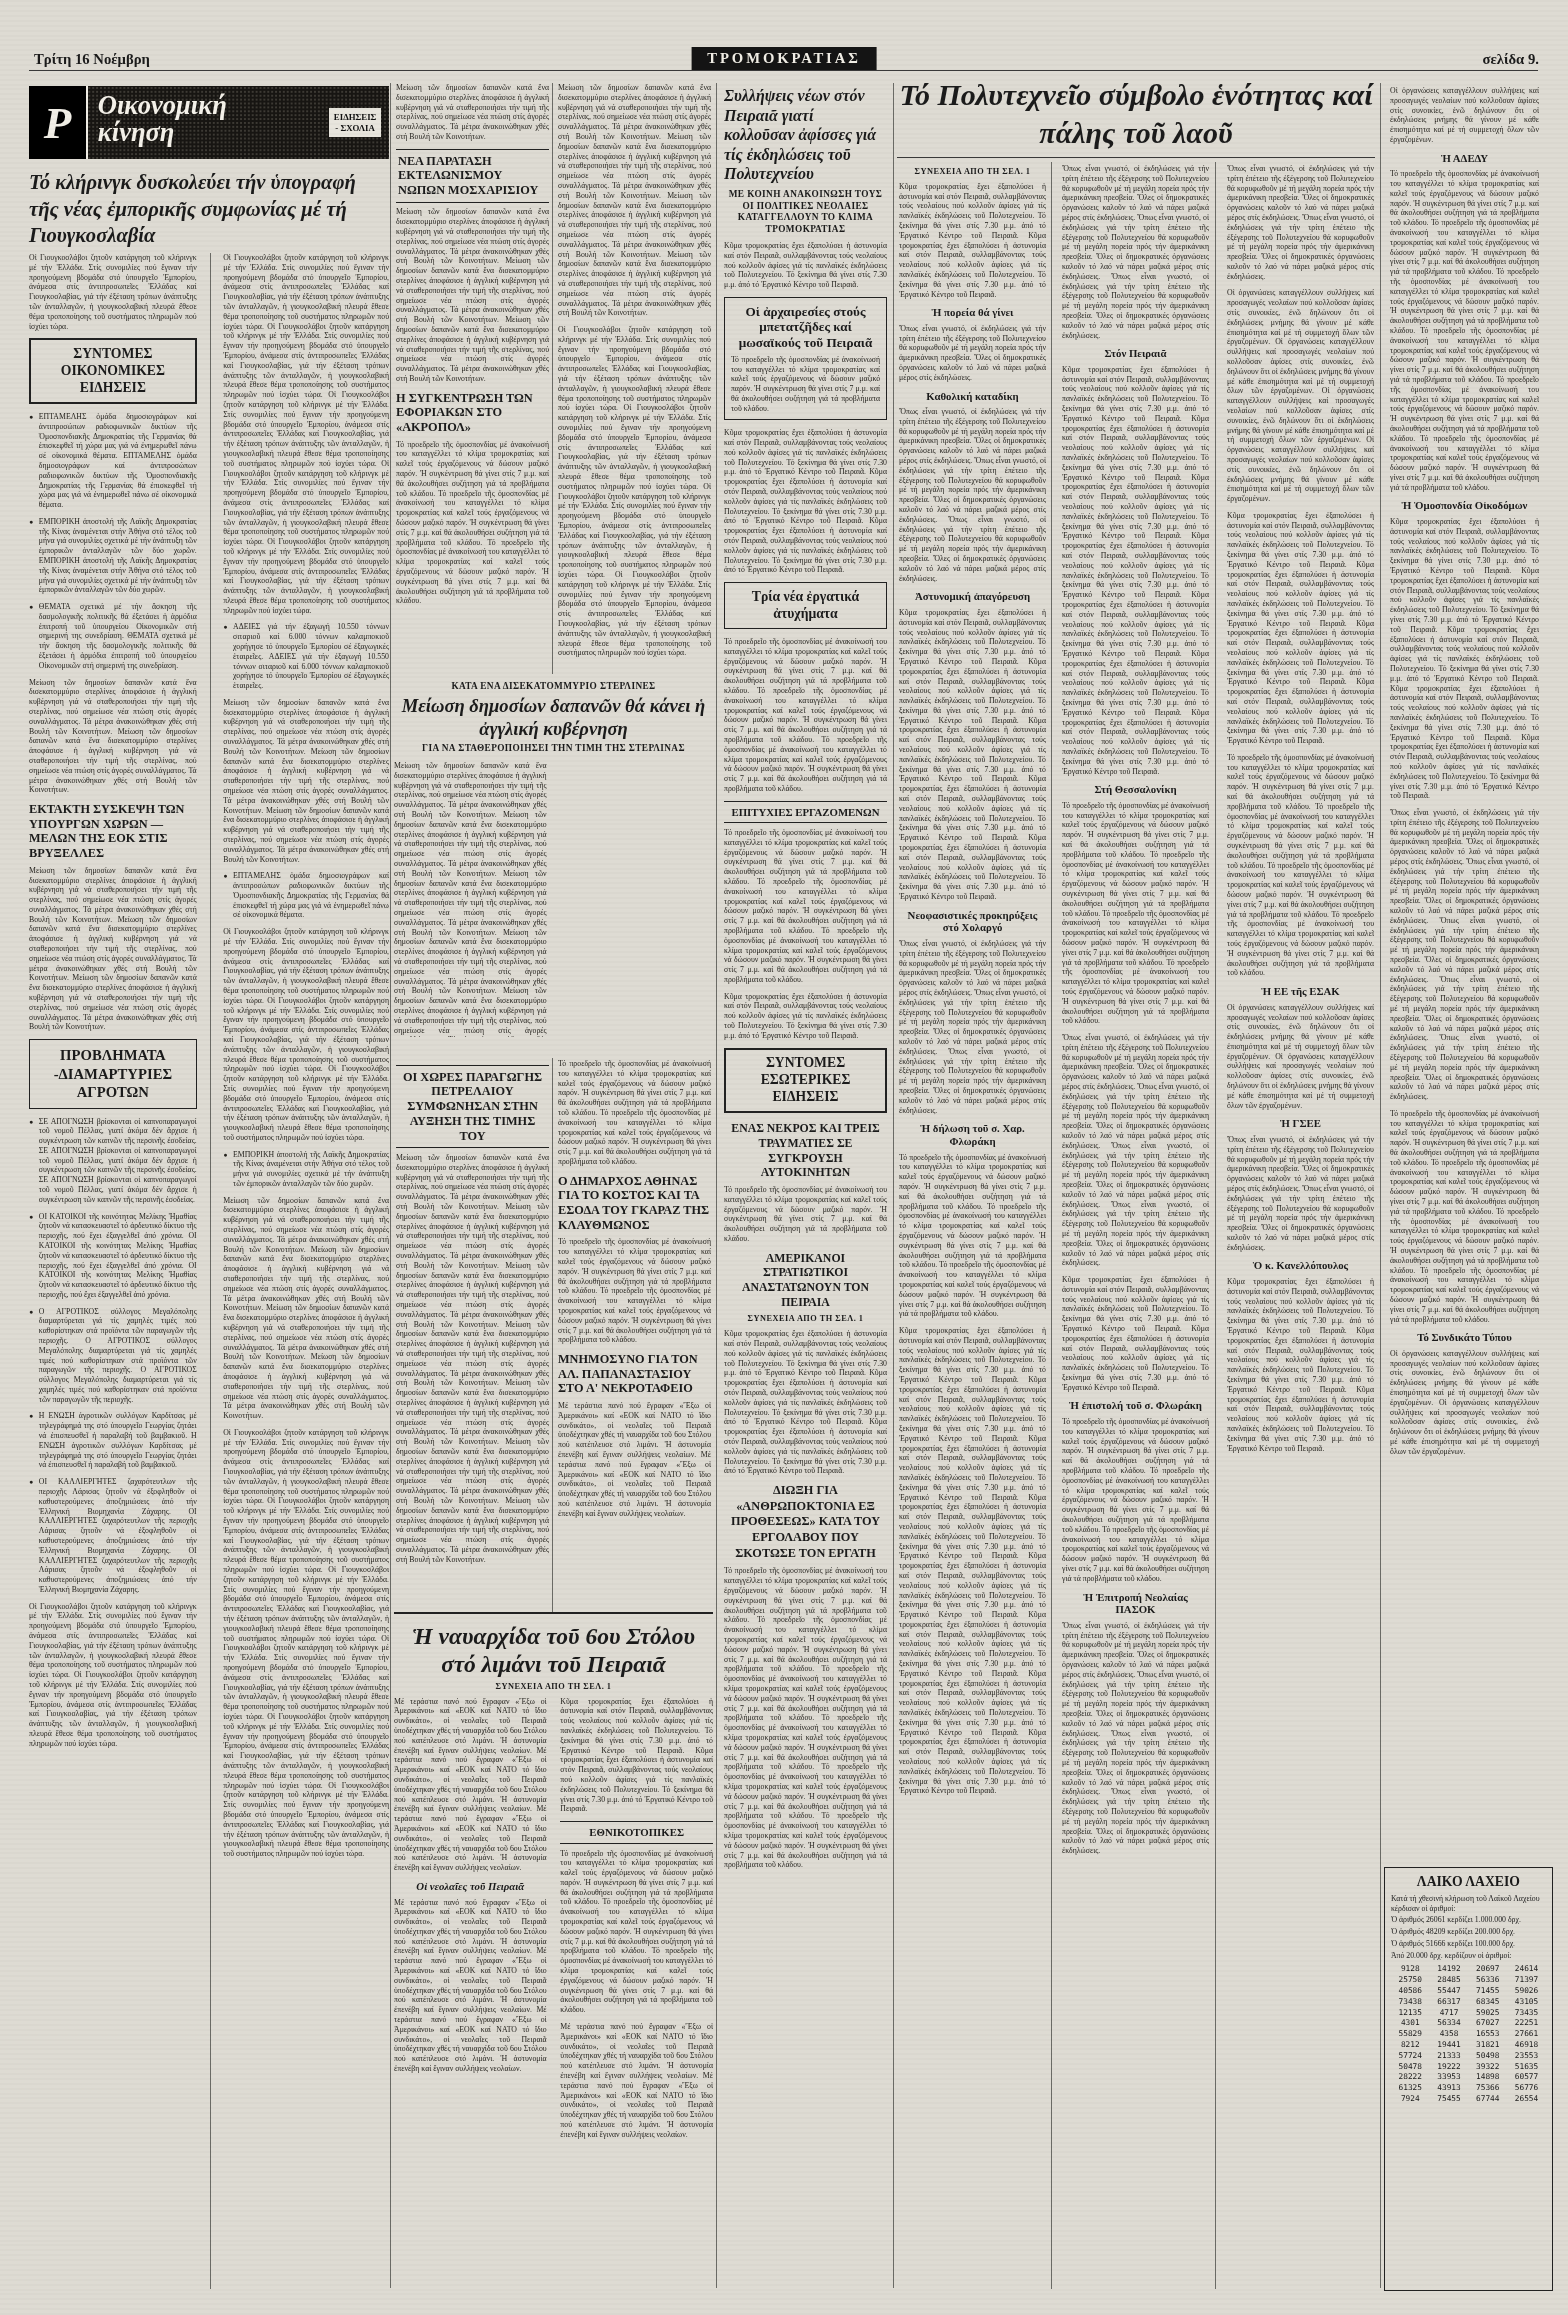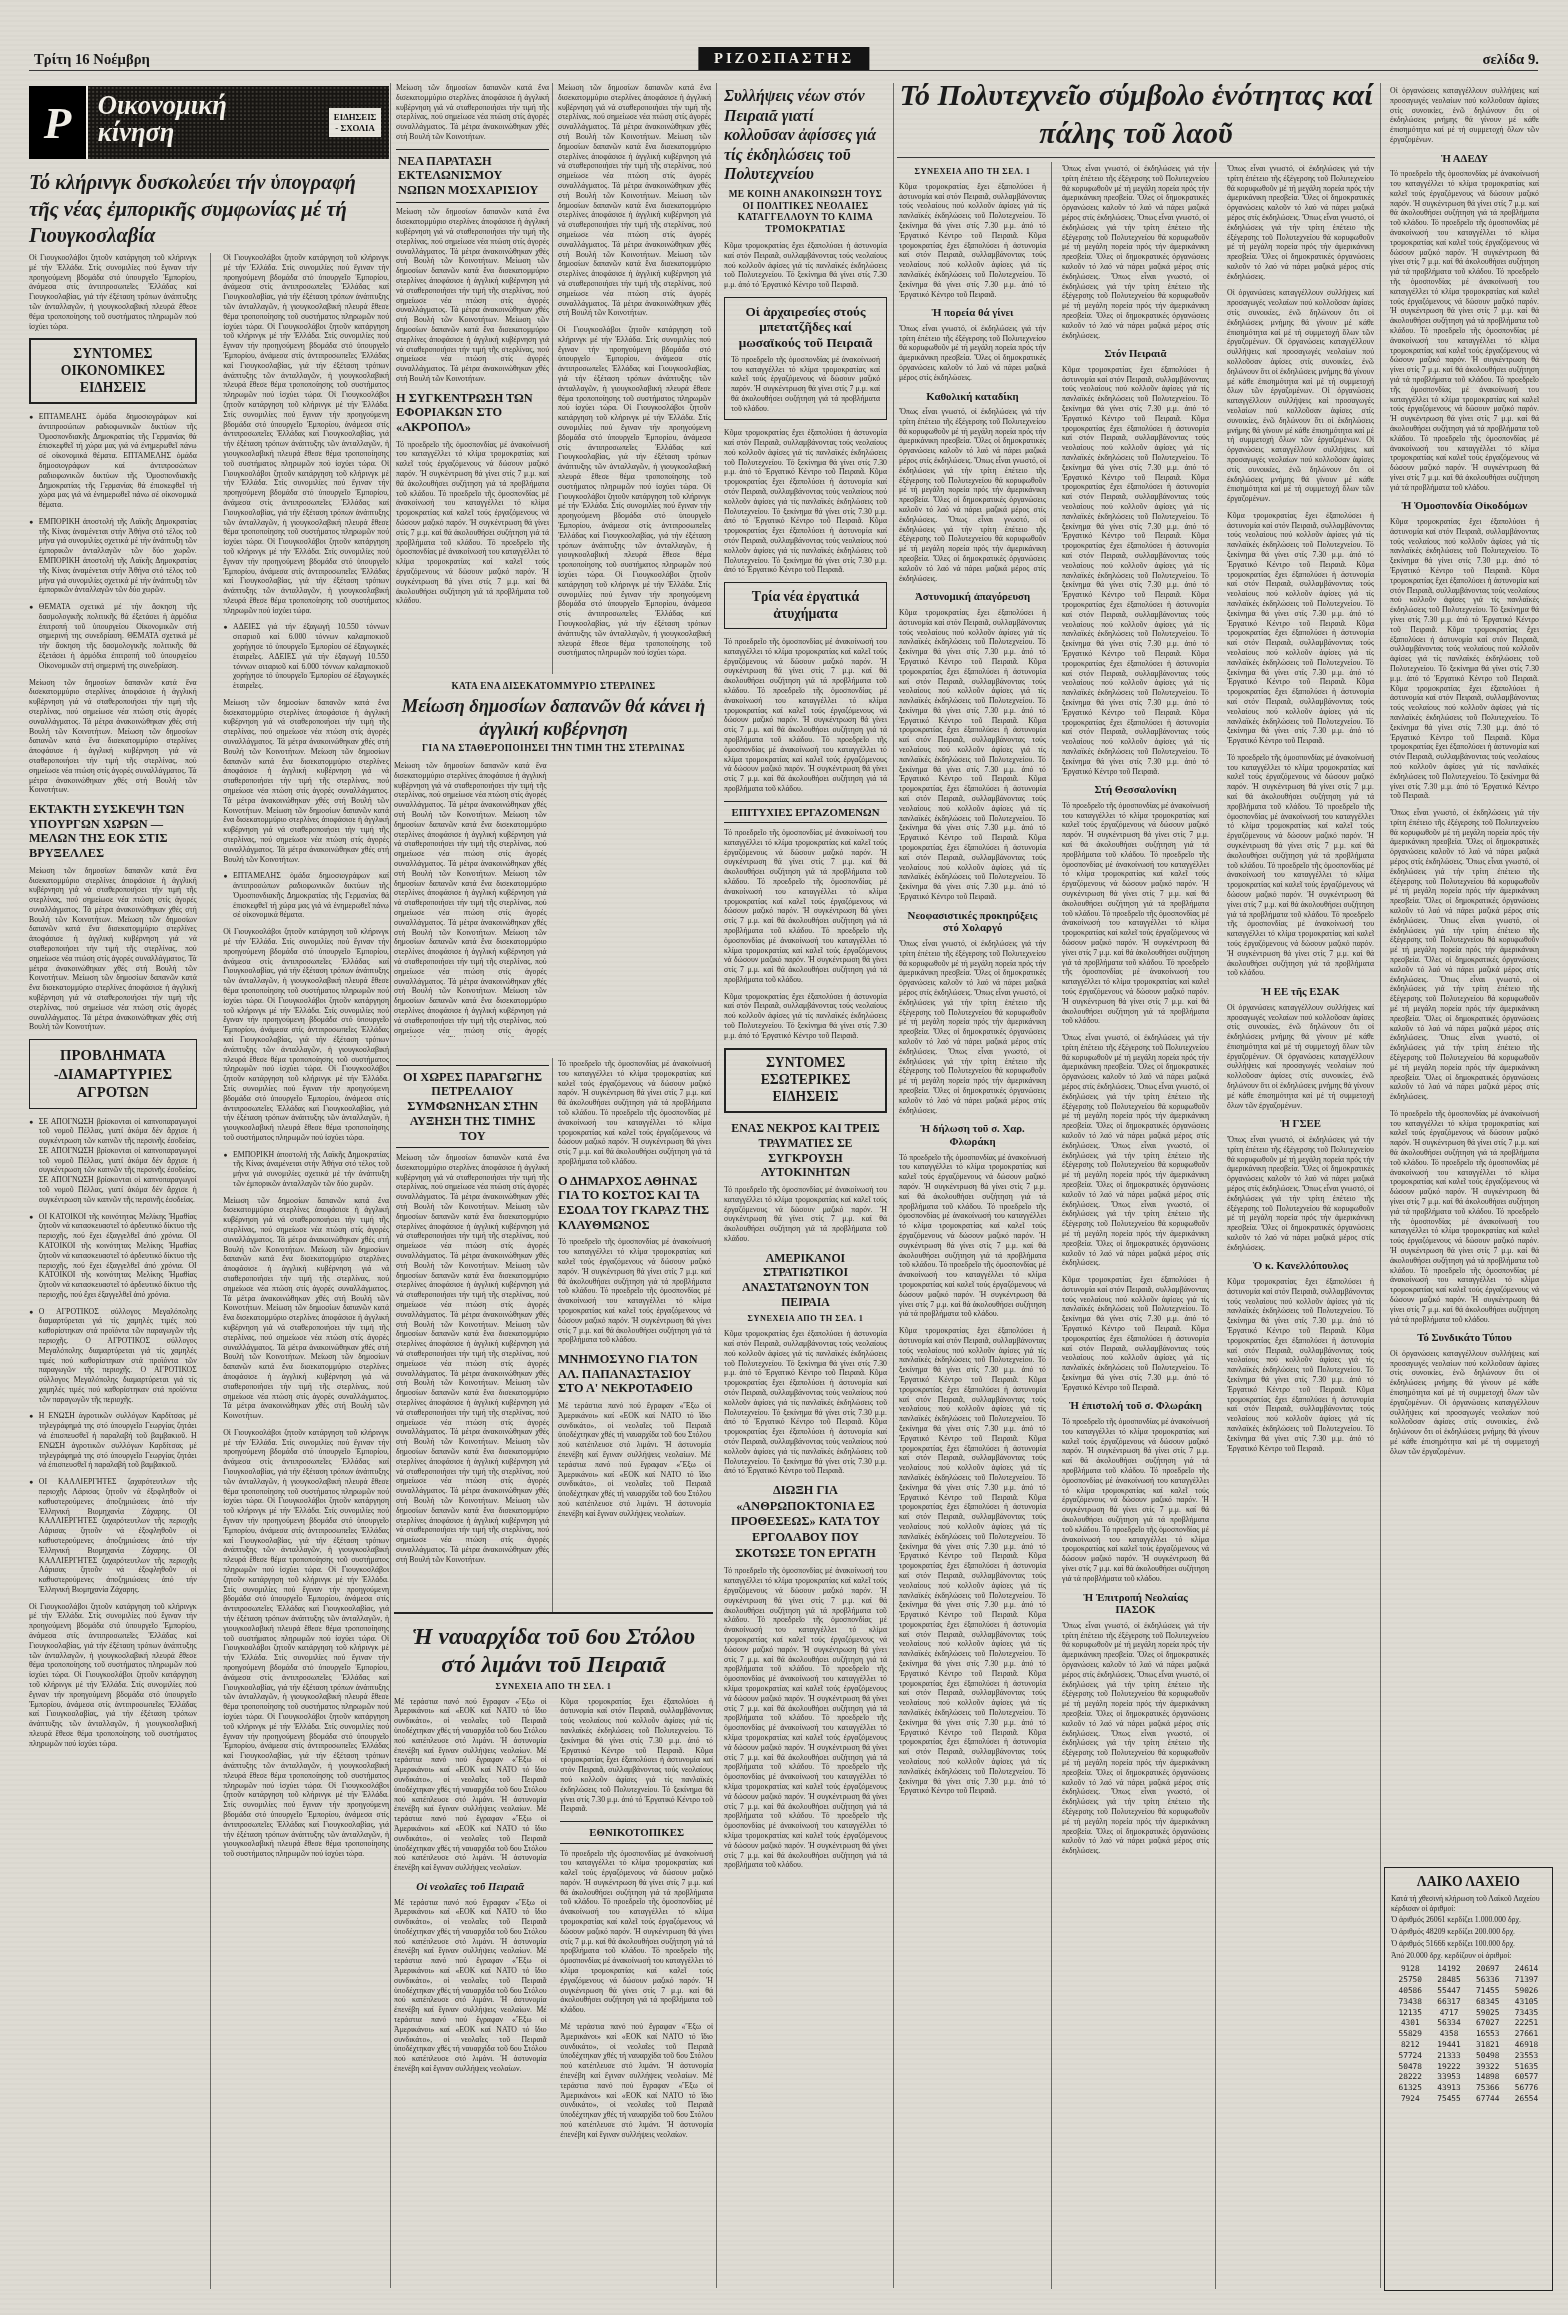--- a/index.html
+++ b/index.html
@@ -44,21 +44,21 @@
   .num{width:25%;font-size:7.8px;line-height:10.8px;text-align:center;font-family:"DejaVu Sans Mono",monospace;}
   .spanblock{background:#dedbd3;position:absolute;}
 </style>
 </head>
 <body>
 
 <div class="sheet">
 
   <div class="abs date" style="left:34px;top:51px;">Τρίτη 16 Νοέμβρη</div>
   <div class="hr" style="left:29px;top:70px;width:1509px;"></div>
-  <div class="abs masthead" style="left:50%;top:47px;transform:translateX(-50%);">ΡΙΖΟΣΠΑΣΤΗΣ</div>
+  <div class="abs masthead" style="left:50%;top:47px;transform:translateX(-50%);">ΤΡΟΜΟΚΡΑΤΙΑΣ</div>
   <div class="abs pageno" style="right:29px;top:51px;">σελίδα 9.</div>
 
   <div class="vr" style="left:390px;top:83px;height:2205px;"></div>
   <div class="vr" style="left:552px;top:83px;height:2205px;"></div>
   <div class="vr" style="left:716px;top:83px;height:2205px;"></div>
   <div class="vr" style="left:893px;top:83px;height:2205px;"></div>
   <div class="vr" style="left:1051px;top:162px;height:2127px;"></div>
   <div class="vr" style="left:1215px;top:162px;height:2127px;"></div>
   <div class="vr" style="left:1380px;top:83px;height:2205px;"></div>
 

